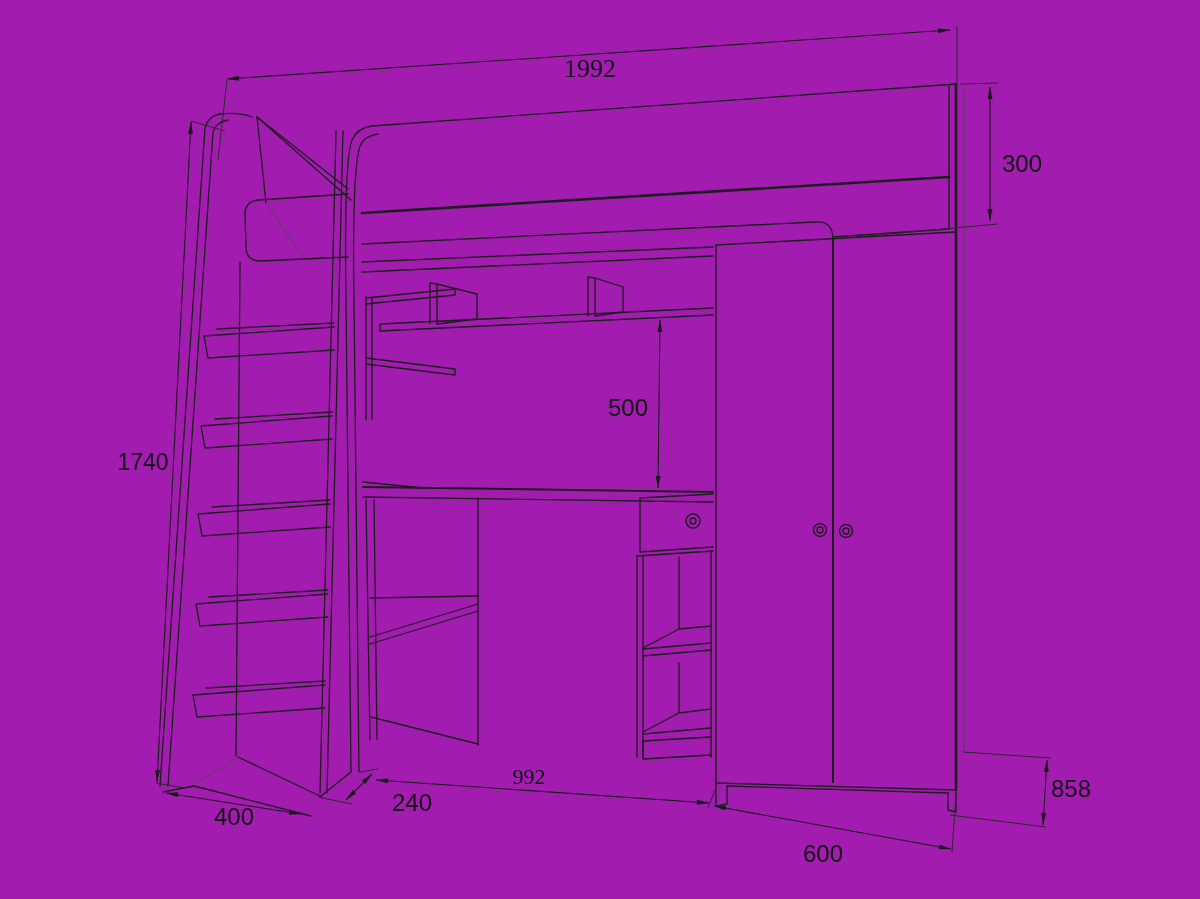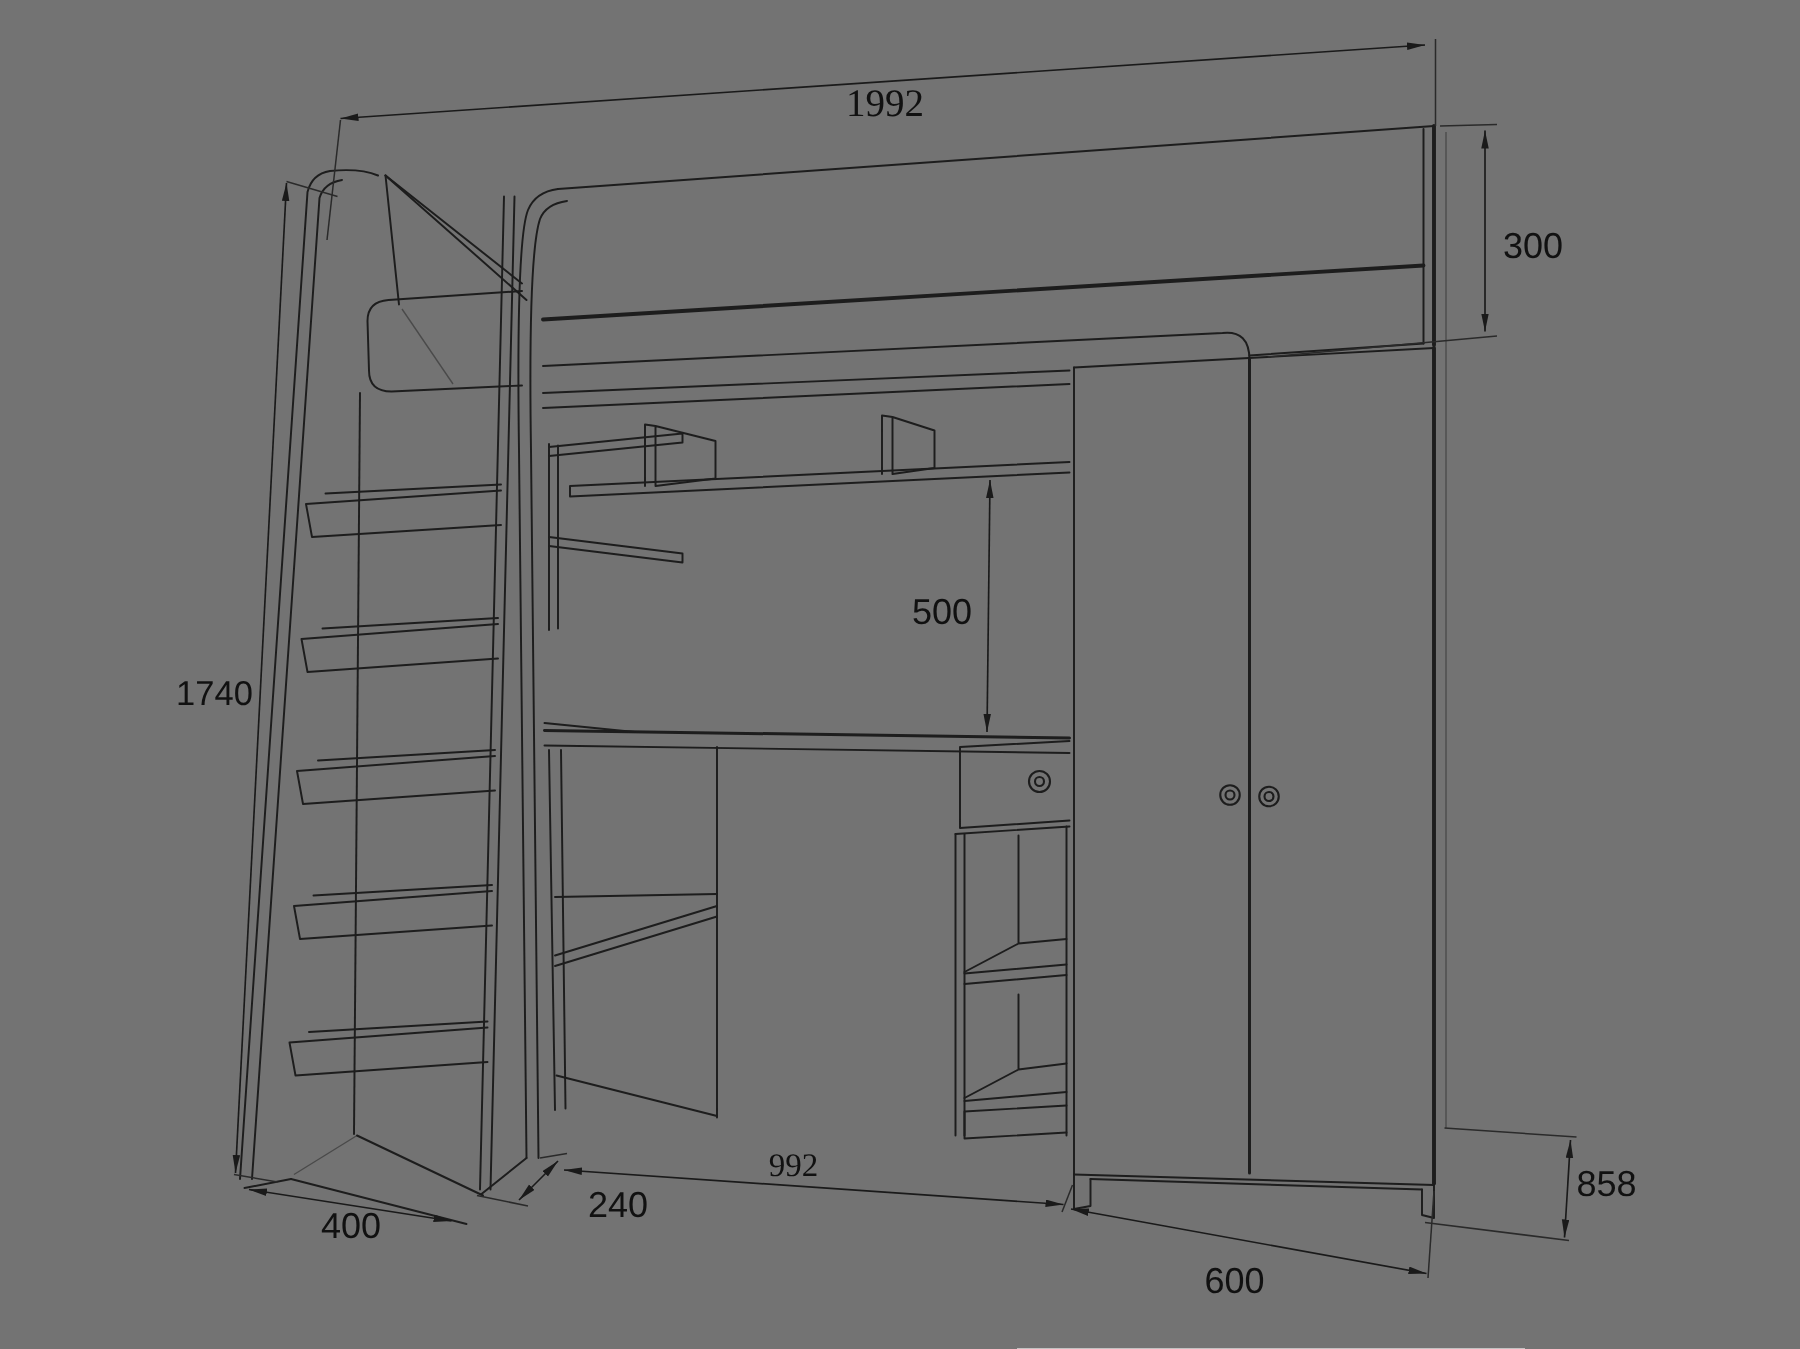--- a/index.html
+++ b/index.html
@@ -1,16 +1,16 @@
 <!DOCTYPE html>
 <html><head>
 <meta charset="utf-8">
 <style>
   html,body{margin:0;padding:0;background:#ffffff;}
-  .stage{width:1200px;height:899px;position:relative;background:#737373;overflow:hidden;}
+  .stage{width:1200px;height:899px;position:relative;background:#a21caf;overflow:hidden;}
   svg{display:block;}
   .ln{stroke:#1d1d1d;stroke-width:1.3;fill:none;stroke-linecap:round;}
   .thick{stroke-width:2.6;}
   .med{stroke-width:2.0;}
   .thin{stroke-width:0.9;stroke:#4a4a4a;}
   .dim{stroke:#1a1a1a;stroke-width:1.1;fill:none;}
   .ext{stroke:#2a2a2a;stroke-width:1.0;fill:none;}
   .knob{stroke:#1d1d1d;stroke-width:1.4;fill:none;}
   text{fill:#111111;}
   .t-sans{font-family:"Liberation Sans","DejaVu Sans",sans-serif;font-size:24px;}

